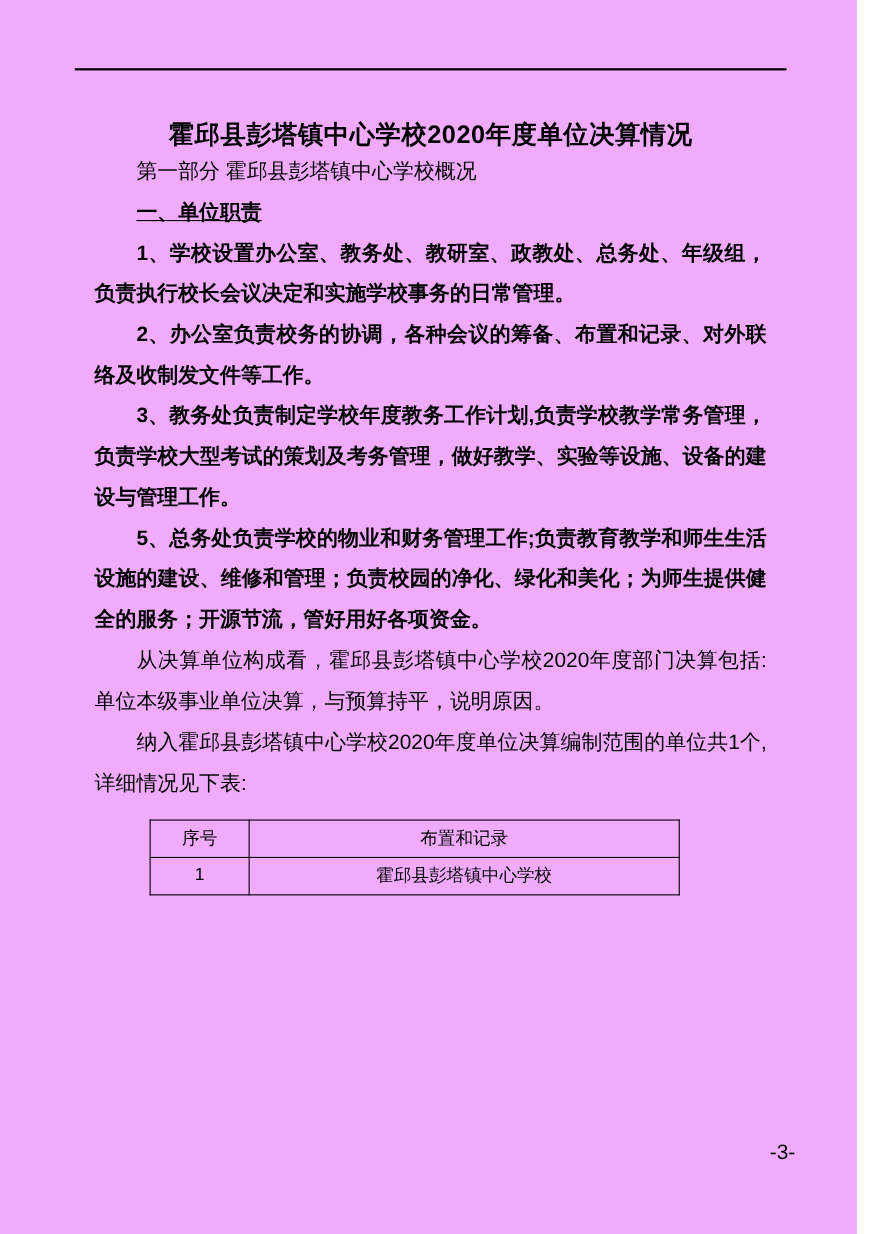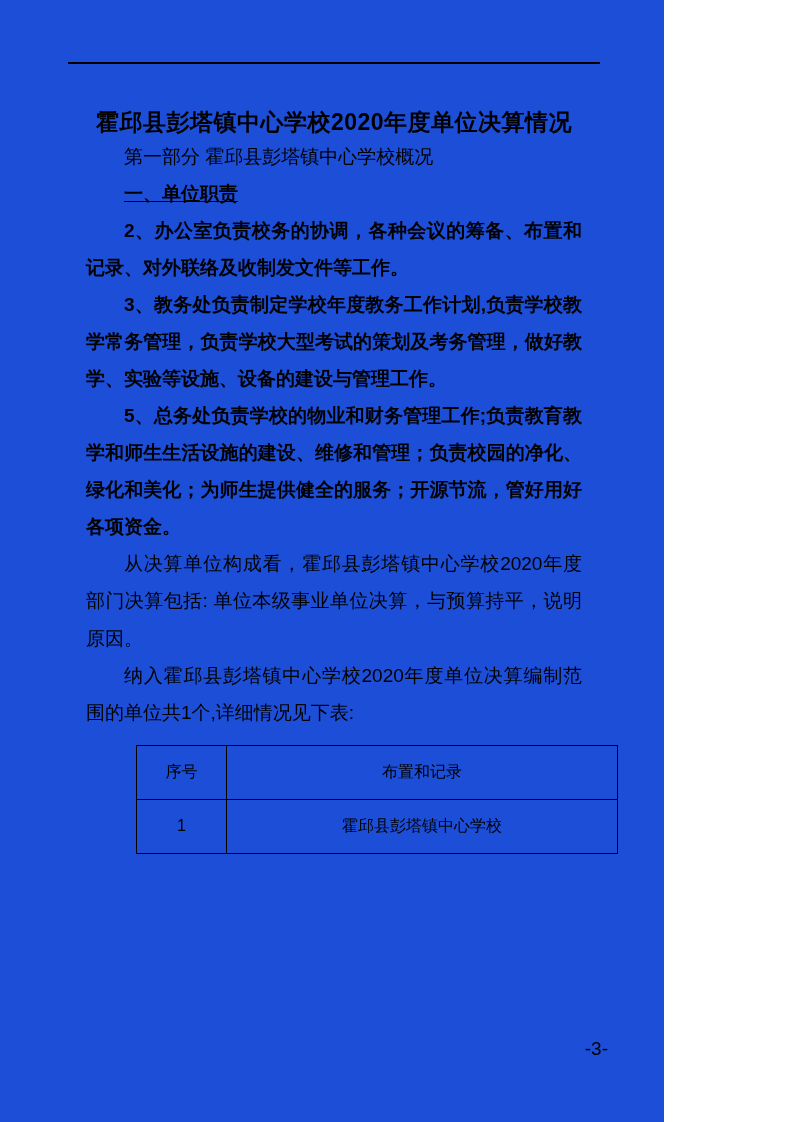--- a/index.html
+++ b/index.html
@@ -3,23 +3,23 @@
 <meta charset="utf-8">
 <style>
   * { margin: 0; padding: 0; box-sizing: border-box; }
   html, body { background: #ffffff; }
   body {
     font-family: "Liberation Sans", sans-serif;
     color: #000000;
   }
   .page {
     position: relative;
-    width: 664px;
+    width: 779px;
     height: 1122px;
-    background: #1d4ed8;
+    background: #f0abfc;
     padding: 62px 82px 0 86px;
     overflow: hidden;
   }
   .header-rule {
     height: 2px;
     background: #000000;
     margin: 0 -18px 0 -18px;
   }
   .doc-title {
     margin-top: 44px;
@@ -50,21 +50,21 @@
   table.unit-table {
     border-collapse: collapse;
     margin: 14px 0 0 50px;
     width: 482px;
     font-size: 16px;
     table-layout: fixed;
   }
   table.unit-table th,
   table.unit-table td {
     border: 1.5px solid #000000;
-    padding: 16px 8px;
+    padding: 6px 8px;
     height: 27px;
     font-weight: 400;
   }
   th.col-serial { width: 90px; text-align: center; }
   th.col-name  { text-align: center; }
   td.cell-serial { text-align: center; }
   td.cell-name  { text-align: center; padding-left: 14px; }
   .page-number {
     position: absolute;
     right: 56px;
@@ -80,20 +80,21 @@
 
   <div class="header-rule"></div>
 
   <h1 class="doc-title">霍邱县彭塔镇中心学校2020年度单位决算情况</h1>
 
   <div class="content">
     <p class="para plain">第一部分  霍邱县彭塔镇中心学校概况</p>
 
     <p class="para heading">一、单位职责</p>
 
+    <p class="para body-bold">1、学校设置办公室、教务处、教研室、政教处、总务处、年级组，负责执行校长会议决定和实施学校事务的日常管理。</p>
 
     <p class="para body-bold">2、办公室负责校务的协调，各种会议的筹备、布置和记录、对外联络及收制发文件等工作。</p>
 
     <p class="para body-bold">3、教务处负责制定学校年度教务工作计划,负责学校教学常务管理，负责学校大型考试的策划及考务管理，做好教学、实验等设施、设备的建设与管理工作。</p>
 
     <p class="para body-bold">5、总务处负责学校的物业和财务管理工作;负责教育教学和师生生活设施的建设、维修和管理；负责校园的净化、绿化和美化；为师生提供健全的服务；开源节流，管好用好各项资金。</p>
 
 
     <p class="para plain">从决算单位构成看，霍邱县彭塔镇中心学校2020年度部门决算包括: 单位本级事业单位决算，与预算持平，说明原因。</p>
 

